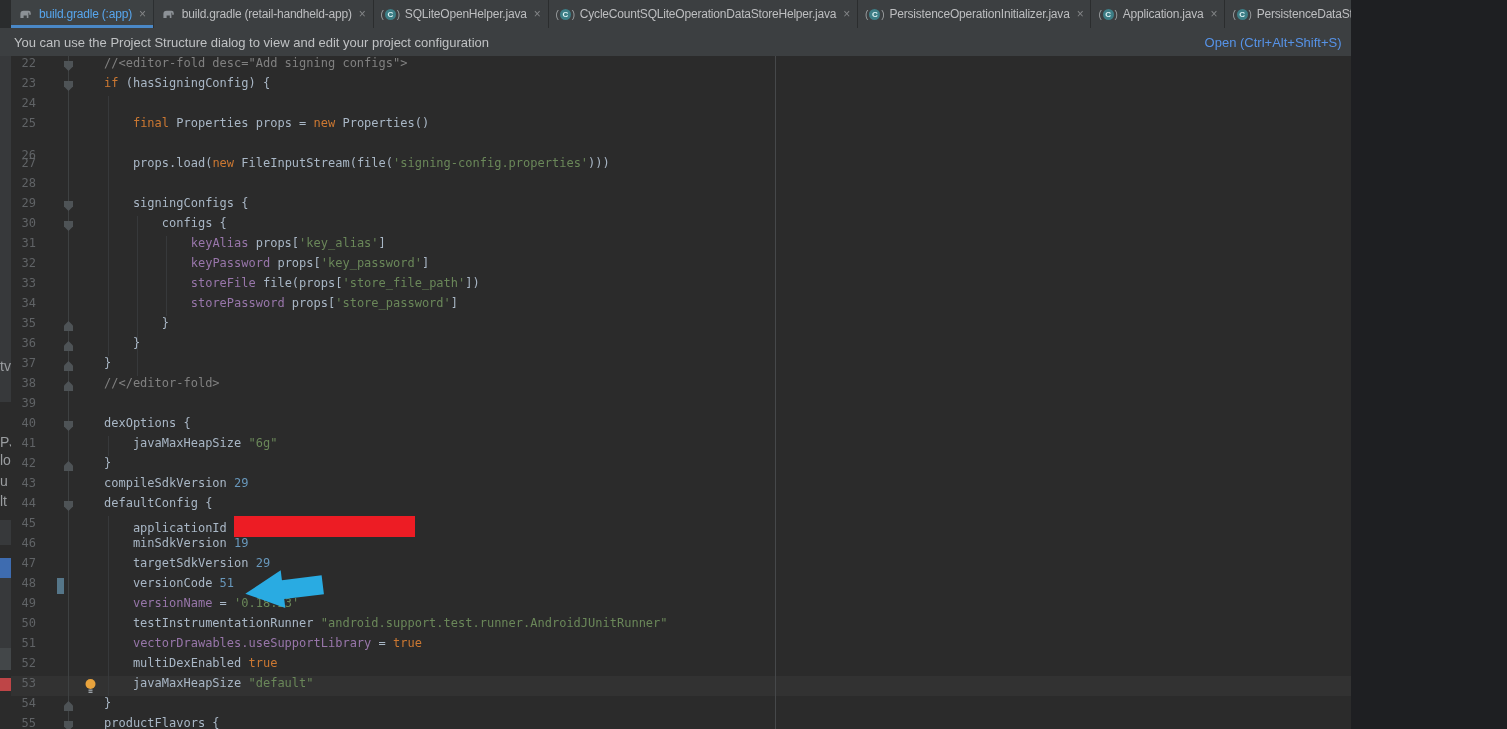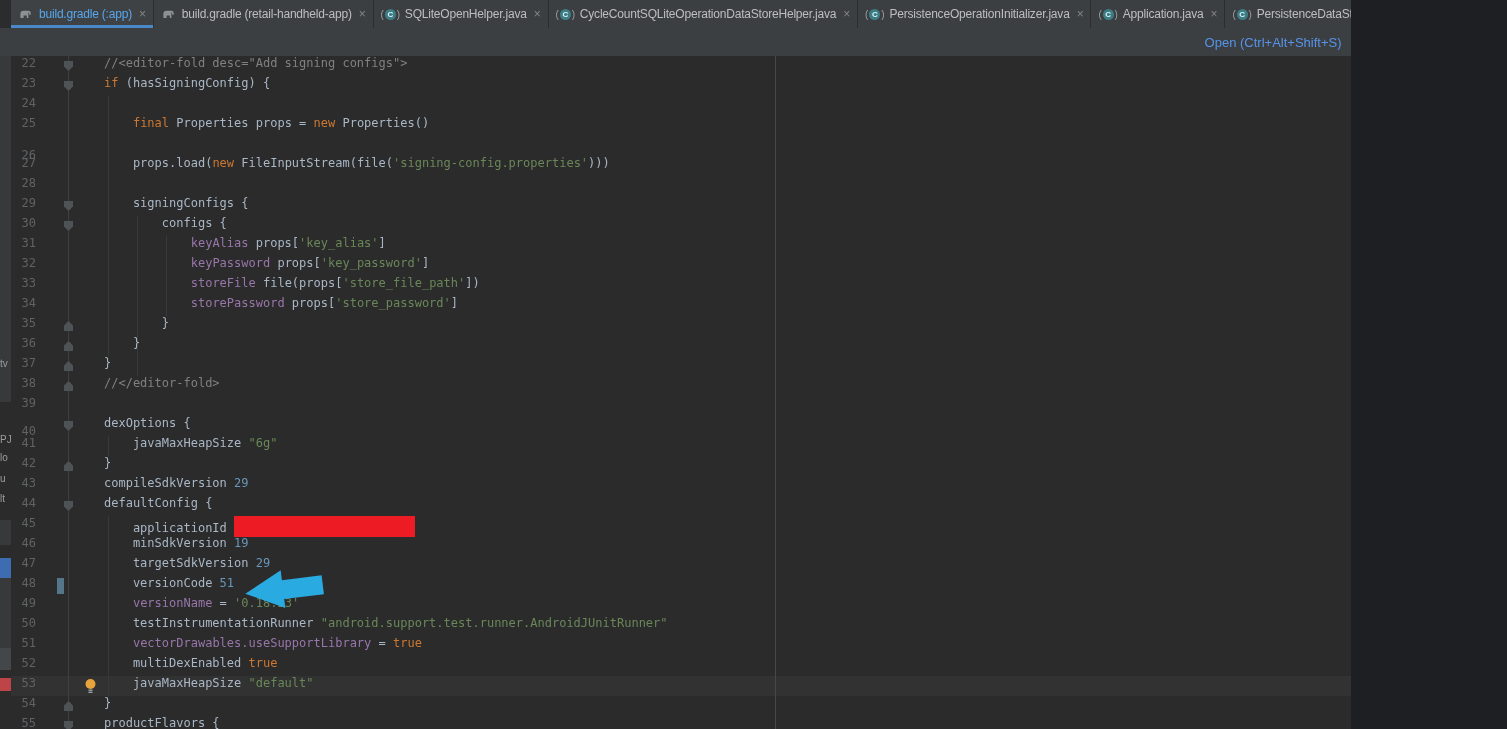--- a/index.html
+++ b/index.html
@@ -55,21 +55,21 @@
   #code{position:absolute;left:104px;top:0;}
   .cline{position:absolute;left:0;height:20px;line-height:20px;white-space:pre;
          font:12px "DejaVu Sans Mono",monospace;}
   .t-pl{color:#A9B7C6}.t-kw{color:#CC7832}.t-str{color:#6A8759}
   .t-num{color:#6897BB}.t-com{color:#808080}.t-prop{color:#9876AA}
   .redact{display:inline-block;width:181px;height:21px;background:#ED1C24;vertical-align:-5px;}
 
   
   #sliver{position:absolute;left:0;top:56px;width:11px;height:673px;background:#37393B;overflow:hidden;}
   .sliver-seg{position:absolute;left:0;width:11px;}
-  .sliver-frag{position:absolute;left:0;font-size:10px;color:#9A9DA0;white-space:nowrap;}
+  .sliver-frag{position:absolute;left:0;font-size:14px;color:#9A9DA0;white-space:nowrap;}
 
   
   #float-toolbar{position:absolute;left:1377px;top:99px;width:60px;height:25px;background:#3E4142;
                  border:1px solid #5A5D5E;border-radius:3px;display:flex;align-items:center;
                  justify-content:space-around;box-sizing:border-box;}
   #float-toolbar .x{color:#808385;font-size:13px;}
   #error-badge{position:absolute;left:1476px;top:58px;width:13px;height:13px;border-radius:50%;
                background:#C75450;color:#fff;font:bold 9px/13px "Liberation Sans",sans-serif;text-align:center;}
   #scroll-thumb{position:absolute;left:1485px;top:140px;width:8px;height:172px;background:#585B5D;border-radius:4px;}
   #stripe-mark{position:absolute;left:1475px;top:226px;width:3px;height:9px;background:#4795EC;}
@@ -124,20 +124,21 @@
       </div>
       <div class="tab">
         <span class="jclass">(<i>C</i>)</span>
         <span>PersistenceDataStoreHelperPool.java</span>
       </div>
     </div>
   <div id="tab-overflow-arrow">›</div>
   <div id="tab-chevron">⌄</div>
 
   <div id="notif">
+    <span class="msg">You can use the Project Structure dialog to view and edit your project configuration</span>
     <span class="links">
       <a>Open (Ctrl+Alt+Shift+S)</a>
       <a>Hide notification</a>
     </span>
   </div>
 
   <div id="editor">
     <div id="cur-line" style="top: 620px; display: block;"></div>
     <div id="fold-line"></div>
 
@@ -159,21 +160,21 @@
         <div class="lnum" style="top: 160px;">30</div>
         <div class="lnum" style="top: 180px;">31</div>
         <div class="lnum" style="top: 200px;">32</div>
         <div class="lnum" style="top: 220px;">33</div>
         <div class="lnum" style="top: 240px;">34</div>
         <div class="lnum" style="top: 260px;">35</div>
         <div class="lnum" style="top: 280px;">36</div>
         <div class="lnum" style="top: 300px;">37</div>
         <div class="lnum" style="top: 320px; padding-left: 37px;">38</div>
         <div class="lnum" style="top: 340px;">39</div>
-        <div class="lnum" style="top: 368px;">40</div>
+        <div class="lnum" style="top: 360px;">40</div>
         <div class="lnum" style="top: 380px;">41</div>
         <div class="lnum" style="top: 400px;">42</div>
         <div class="lnum" style="top: 420px;">43</div>
         <div class="lnum" style="top: 440px;">44</div>
         <div class="lnum" style="top: 460px;">45</div>
         <div class="lnum" style="top: 480px;">46</div>
         <div class="lnum" style="top: 500px;">47</div>
         <div class="lnum" style="top: 520px;">48</div>
         <div class="lnum" style="top: 540px;">49</div>
         <div class="lnum" style="top: 560px;">50</div>

